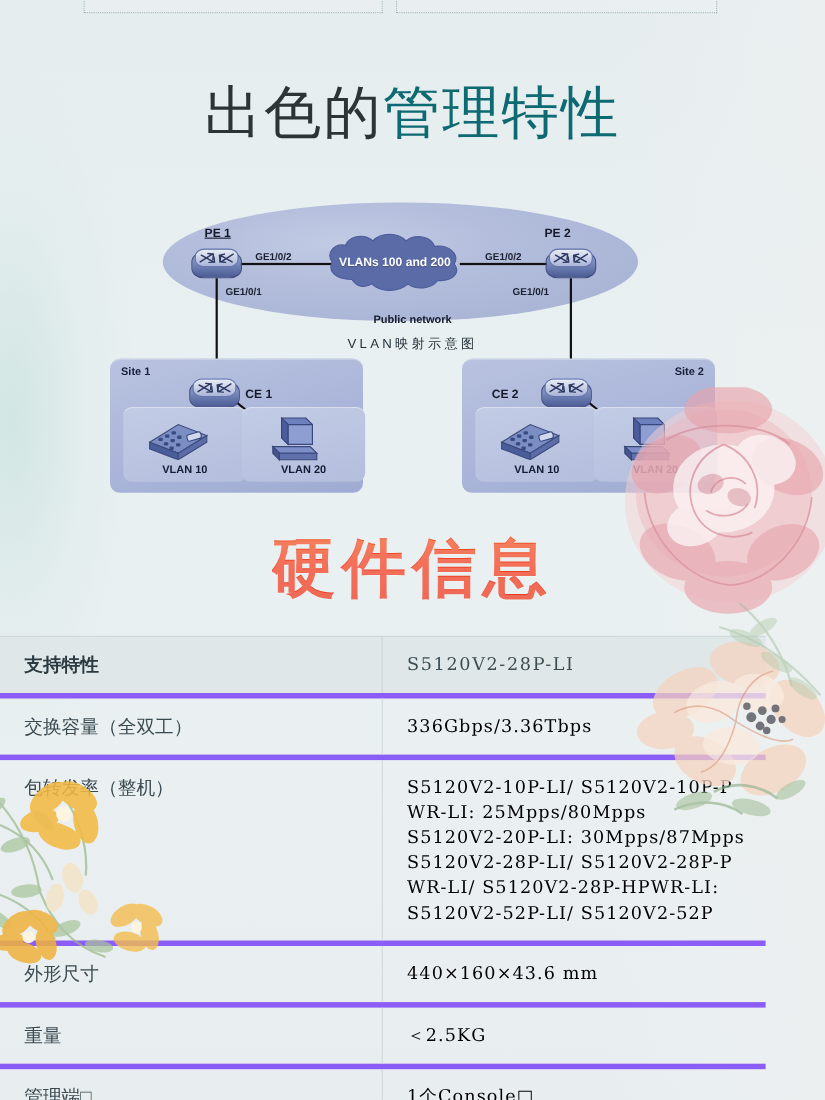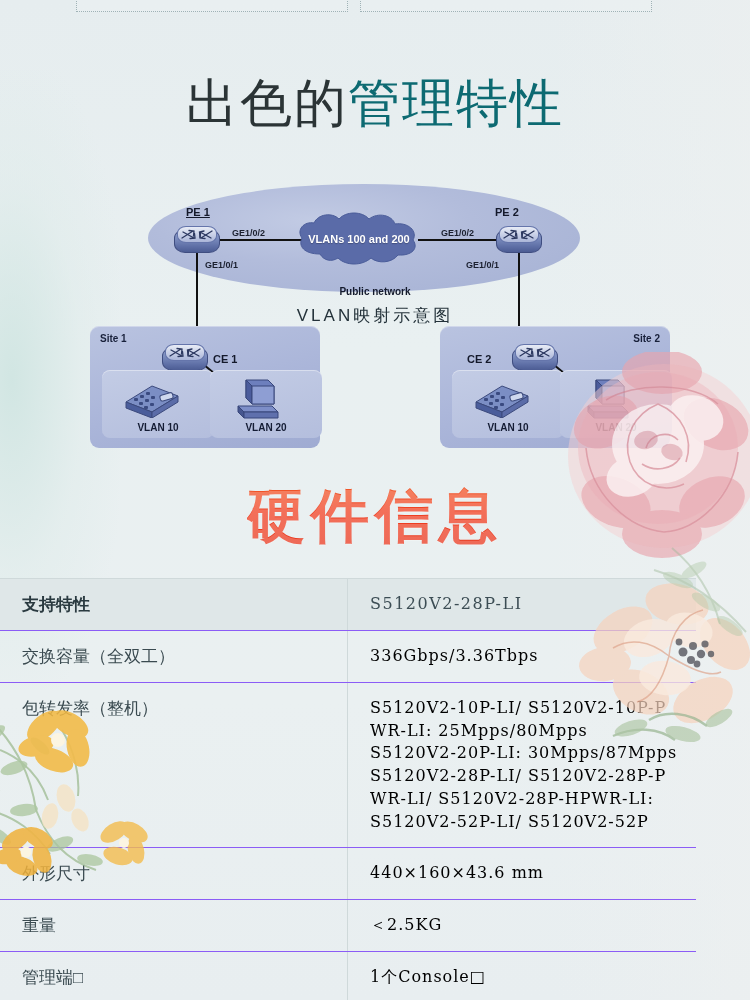--- a/index.html
+++ b/index.html
@@ -59,48 +59,48 @@
   .link-h { height:2px; }
   .link-v { width:2px; }
 
   .diag-label { position:absolute; font-size:9px; font-weight:bold; color:#1b2030; white-space:nowrap; }
   .node-name { position:absolute; font-size:11px; font-weight:bold; color:#14192b; white-space:nowrap; }
 
   #public-network-label { position:absolute; left:0; top:108px; width:750px; text-align:center;
     font-size:10px; font-weight:bold; color:#141a2c; }
 
   #vlan-caption { position:absolute; left:0; top:126px; width:750px; text-align:center;
-    font-size:17px; color:#24323a; letter-spacing:3px; }
+    font-size:12px; color:#24323a; letter-spacing:3px; }
 
   .site-box { position:absolute; top:148px; width:230px; height:122px; border-radius:9px;
     background:linear-gradient(165deg,#b9c3e0 0%,#aab5d9 55%,#9fabd2 100%);
     box-shadow:inset 0 1px 0 rgba(255,255,255,.35); }
-  #site-1 { left:90px; }
-  #site-2 { left:420px;margin-left:20px; }
+  #site-1 { left:100px; }
+  #site-2 { left:420px; }
   .site-title { position:absolute; top:7px; font-size:10px; font-weight:bold; color:#18203a; }
 
   .vlan-box { position:absolute; top:44px; width:112px; height:68px; border-radius:8px;
     background:linear-gradient(165deg,#c3cce5 0%,#b4bedd 100%);
     box-shadow:inset 0 1px 0 rgba(255,255,255,.4); }
   .vlan-label { position:absolute; bottom:5px; width:100%; text-align:center;
     font-size:10px; font-weight:bold; color:#141c34; }
 
   .dev-phone, .dev-pc { position:absolute; }
 
   
   #hw-heading-wrap { position:absolute; left:0; top:478px; width:750px; text-align:center; }
   #hw-heading { font-size:58px; font-weight:bold; letter-spacing:6px;
     color:#ef4326; white-space:nowrap;
     background:linear-gradient(180deg,#f15b2a 0%,#ef3f22 45%,#e8381f 100%);
     -webkit-background-clip:text; background-clip:text; -webkit-text-fill-color:transparent;
     text-shadow:0 1px 0 rgba(255,255,255,.25); }
 
   
   #spec-table { position:absolute; left:0; top:578px; width:750px; }
-  .spec-row { display:flex; width:696px; border-bottom:1px solid #8b5cf6; }
+  .spec-row { display:flex; width:696px; border-bottom:5px solid #8b5cf6; }
   .spec-row:first-child { border-top:1px solid #cfd9da; }
   #spec-row-header { background:#dfe7e8; }
   .spec-cell-label { width:375px; padding:14px 0 14px 22px;
     font-size:17px; color:#3a4a50; border-right:1px solid #cfd9da; }
   #spec-row-header .spec-cell-label { font-weight:bold; color:#2a3a40; }
   .spec-cell-value { width:375px; padding:14px 0 14px 22px;
     font-size:16px; color:#000000; font-family:"DejaVu Serif", serif; letter-spacing:1px; }
   #spec-row-header .spec-cell-value { color:#3c4d54; letter-spacing:1.5px; }
   .spec-cell-value .vline { display:block; line-height:1.42; white-space:nowrap; }
 

